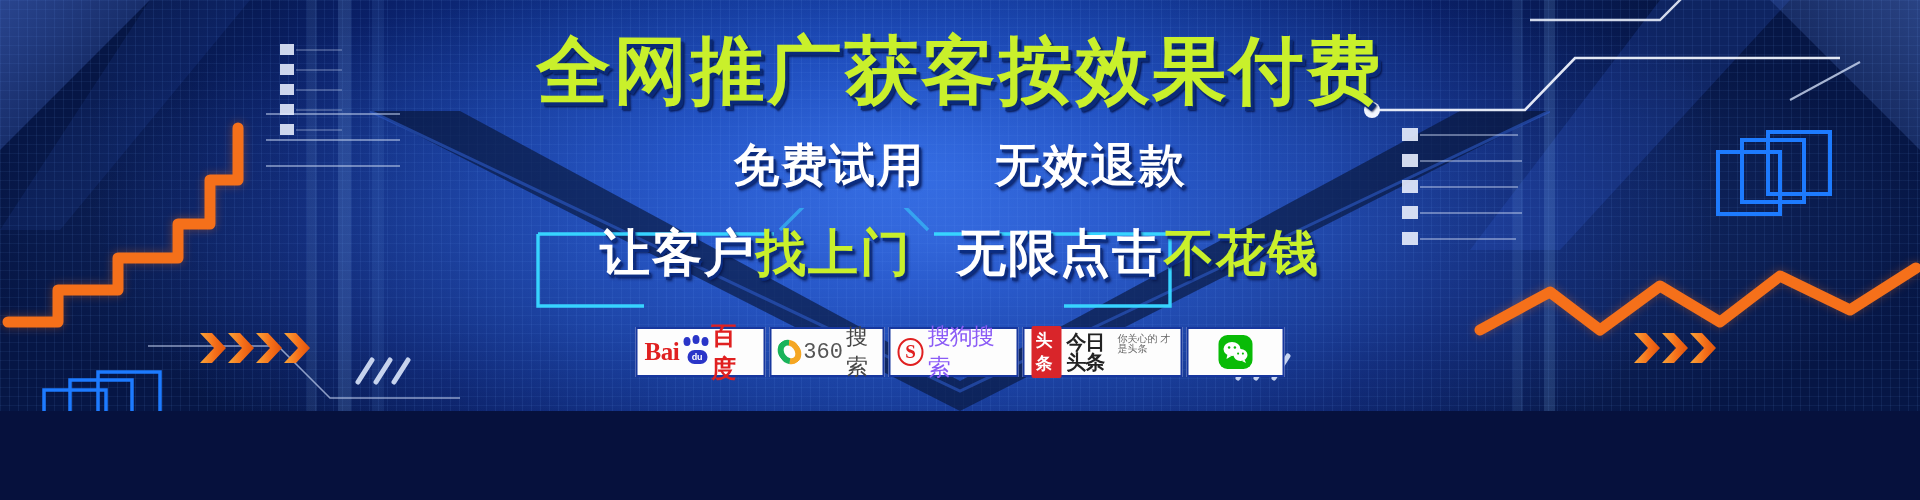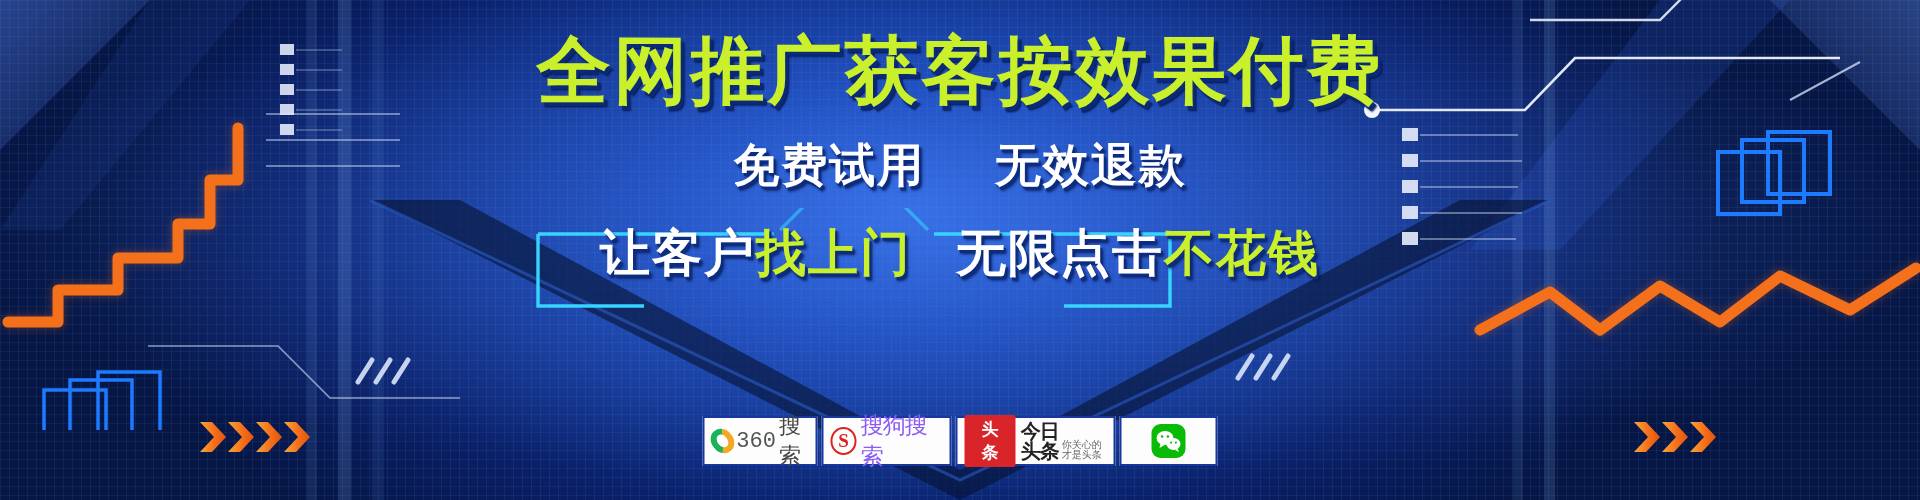--- a/index.html
+++ b/index.html
@@ -1,20 +1,20 @@
 <!DOCTYPE html>
 <html><head>
 <meta charset="utf-8">
 <style>
   * { margin:0; padding:0; box-sizing:border-box; }
   html,body { width:1920px; height:500px; overflow:hidden; background:#06113d; }
   body { font-family:"Liberation Sans","DejaVu Sans",sans-serif; }
 
   #banner{
-    position:relative; width:1920px; height:500px; overflow:hidden;
+    position:relative; width:1920px; height:411px; overflow:hidden;
     background:
       radial-gradient(ellipse 820px 430px at 47% 42%, #2a63d8 0%, #1846b4 28%, #11348f 52%, #0a2068 74%, #061645 100%),
       #061645;
   }
 
   
   .grid{
     position:absolute; inset:0;
     background-image:
       repeating-linear-gradient(to right, rgba(120,175,255,.085) 0 1px, transparent 1px 9px),
@@ -124,24 +124,24 @@
   .google .c1{ color:#4285f4; } .google .c2{ color:#ea4335; }
   .google .c3{ color:#fbbc05; } .google .c4{ color:#34a853; }
 
   
   .bing{ display:flex; align-items:center; gap:5px; }
   .bing .mark{ position:relative; width:26px; height:32px; }
   .bing .tx{ color:#f5a623; font-size:32px; font-weight:400; letter-spacing:-1px; }
 
   
   .tt{ display:flex; align-items:center; gap:5px; }
-  .tt .badge{ background:#d9252a; color:#fff; font-size:17px; font-weight:700; padding:3px 17px; letter-spacing:-1px; border-radius:2px;}
+  .tt .badge{ background:#d9252a; color:#fff; font-size:17px; font-weight:700; padding:3px 4px; letter-spacing:-1px; border-radius:2px;}
   .tt .rt{ display:flex; align-items:flex-start; line-height:1; }
   .tt .big{ color:#222; font-size:20px; font-weight:700; letter-spacing:-1px; }
-  .tt .small{ color:#666; font-size:10px; margin-top:19px; letter-spacing:0px; }
+  .tt .small{ color:#666; font-size:10px; margin-top:2px; letter-spacing:0px; }
 
   
   .wx .sq{
     width:34px; height:34px; border-radius:9px; background:#09bb07;
     display:flex; align-items:center; justify-content:center; position:relative;
   }
 
   
   .chev{ position:absolute; bottom:44px; display:flex; gap:4px; z-index:24; }
   .chev.left{ left:200px; }
@@ -325,20 +325,33 @@
       <g fill="url(#chg)">
         <polygon points="0,4 12,4 26,19 12,34 0,34 14,19"></polygon>
         <polygon points="28,4 40,4 54,19 40,34 28,34 42,19"></polygon>
         <polygon points="56,4 68,4 82,19 68,34 56,34 70,19"></polygon>
       </g>
     </svg>
   </div>
 
   <div class="logos">
 
+    <div class="tile" style="width:130px;">
+      <div class="baidu">
+        <span class="en">Bai</span>
+        <span class="paw">
+          <i class="p" style="left:2px;  top:0px;  width:7px;  height:9px;"></i>
+          <i class="p" style="left:11px; top:-2px; width:7px;  height:9px;"></i>
+          <i class="p" style="left:20px; top:0px;  width:7px;  height:9px;"></i>
+
+          <span class="du">du</span>
+        </span>
+        <span class="cn">百度</span>
+      </div>
+    </div>
 
     <div class="tile" style="width:115px;">
       <div class="s360">
         <span class="ring"></span>
         <span class="t1">360</span>
         <span class="t2">搜索</span>
       </div>
     </div>
 
 

